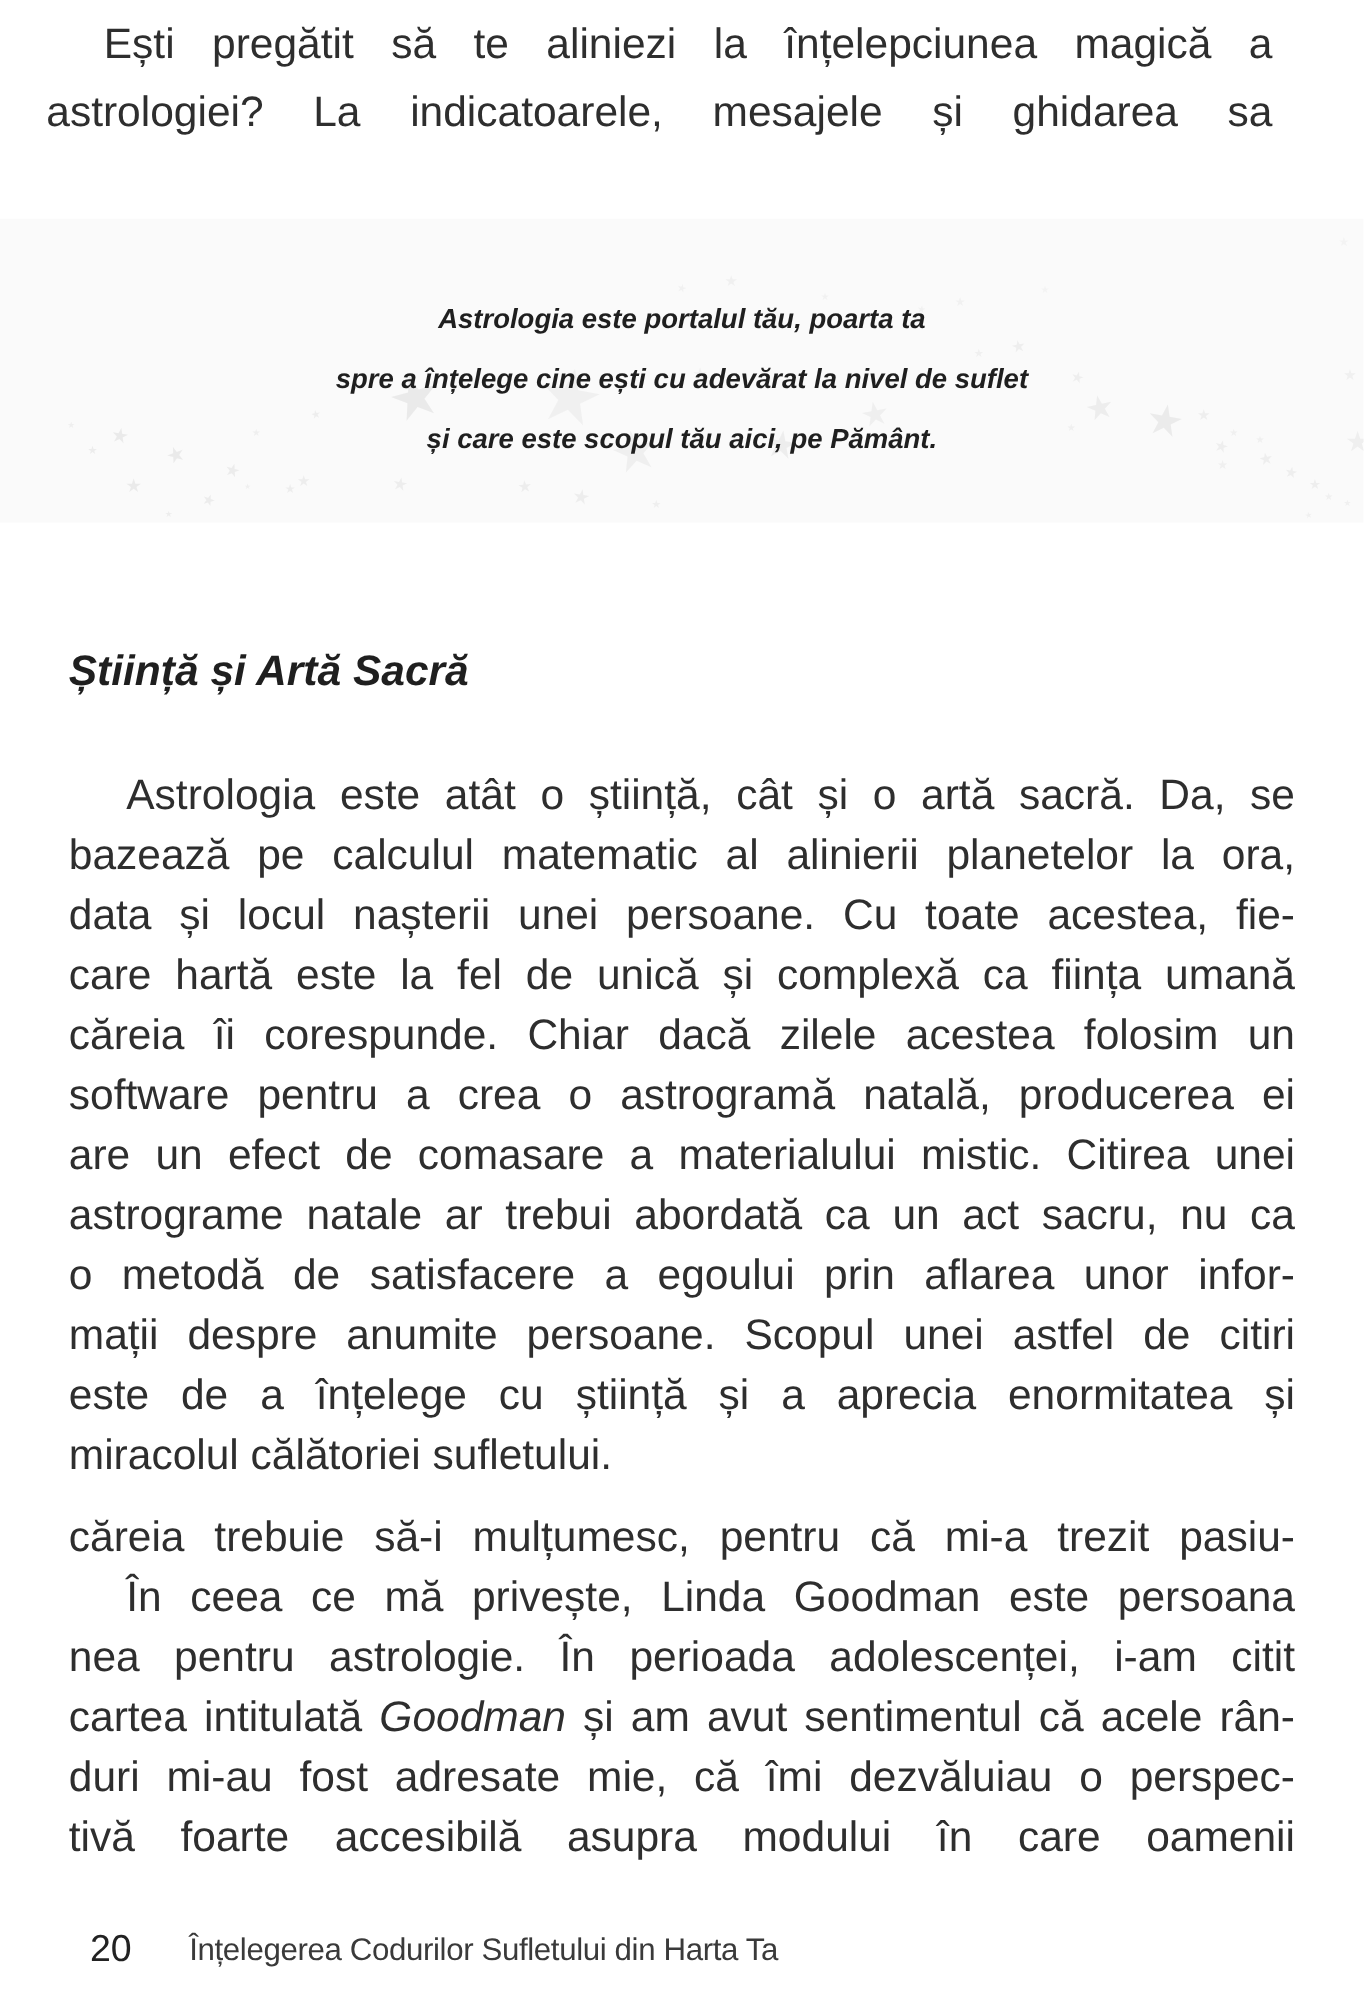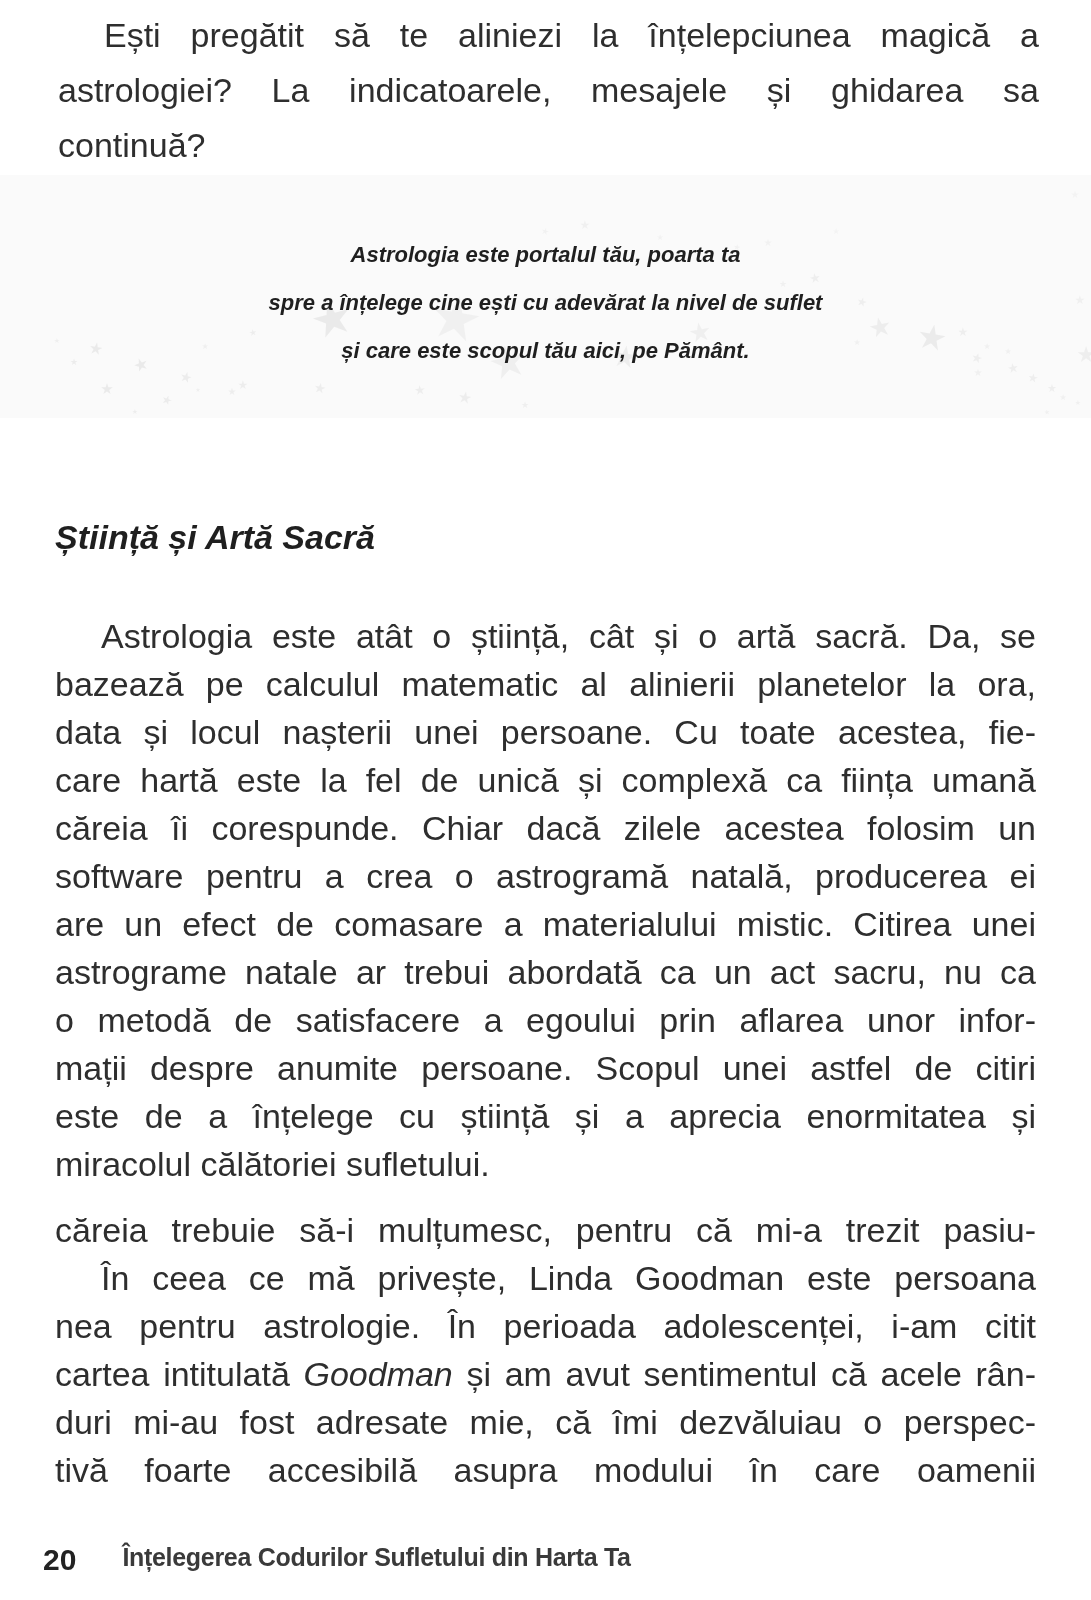--- a/index.html
+++ b/index.html
@@ -17,21 +17,21 @@
     text-align-last: justify;
     text-justify: inter-word;
   }
   .line.lastline { text-align-last: left; }
   .line.center { text-align: center; text-align-last: center; }
   .line.indent { text-indent: 46px; }
   .italic { font-style: italic; }
 
   .intro {
     position: absolute;
-    top: 8px; left: 58px; width: 981px;
+    top: 8px; left: 37px; width: 981px;
     font-size: 34px; line-height: 55px;
   }
   .banner {
     position: absolute;
     top: 175px; left: 0; width: 1091px; height: 243px;
     background: var(--banner-bg, #fafafa);
   }
   .banner-text {
     position: absolute;
     top: 56px; left: 55px; width: 981px;
@@ -55,39 +55,38 @@
   }
   .bodytext {
     position: absolute;
     top: 612px; left: 55px; width: 981px;
     font-size: 34px; line-height: 48px;
   }
   .paragraph + .paragraph { margin-top: 18px; }
 
   .footer {
     position: absolute;
-    top: 1543px; left: 43px; width: 981px;
-    display: flex; align-items: flex-start; font-weight: bold;
+    top: 1543px; left: 72px; width: 981px;
+    display: flex; align-items: center;
   }
   .page-number { font-size: 30px; color: #222222; }
   .running-title {
     font-size: 25px; margin-left: 46px;
     color: var(--footer-title, #3a3a3a);
     letter-spacing: -0.3px;
   }
 </style>
 </head>
 <body>
 
 <div class="page" style="--page-bg: #ffffff; --banner-bg: #fafafa; --star: #dcdcdc; --text: #2e2e2e; --heading: #1f1f1f; --footer-title: #3a3a3a;">
 
   <div class="intro">
       <div class="line indent"><span>Ești pregătit să te aliniezi la înțelepciunea magică a</span></div>
       <div class="line"><span>astrologiei? La indicatoarele, mesajele și ghidarea sa</span></div>
-      <div class="line lastline"><span>continuă?</span></div>
     </div>
 
   <div class="banner">
     <div id="star-field">
         <span class="star" style="left: 332px; top: 143px; font-size: 48px; opacity: 0.5; transform: translate(-50%, -50%) rotate(-15deg);">★</span>
         <span class="star" style="left: 96px; top: 174px; font-size: 16px; opacity: 0.5; transform: translate(-50%, -50%) rotate(10deg);">★</span>
         <span class="star" style="left: 74px; top: 187px; font-size: 9px; opacity: 0.45; transform: translate(-50%, -50%) rotate(0deg);">★</span>
         <span class="star" style="left: 141px; top: 190px; font-size: 17px; opacity: 0.5; transform: translate(-50%, -50%) rotate(-20deg);">★</span>
         <span class="star" style="left: 186px; top: 202px; font-size: 14px; opacity: 0.45; transform: translate(-50%, -50%) rotate(15deg);">★</span>
         <span class="star" style="left: 107px; top: 214px; font-size: 15px; opacity: 0.5; transform: translate(-50%, -50%) rotate(0deg);">★</span>

